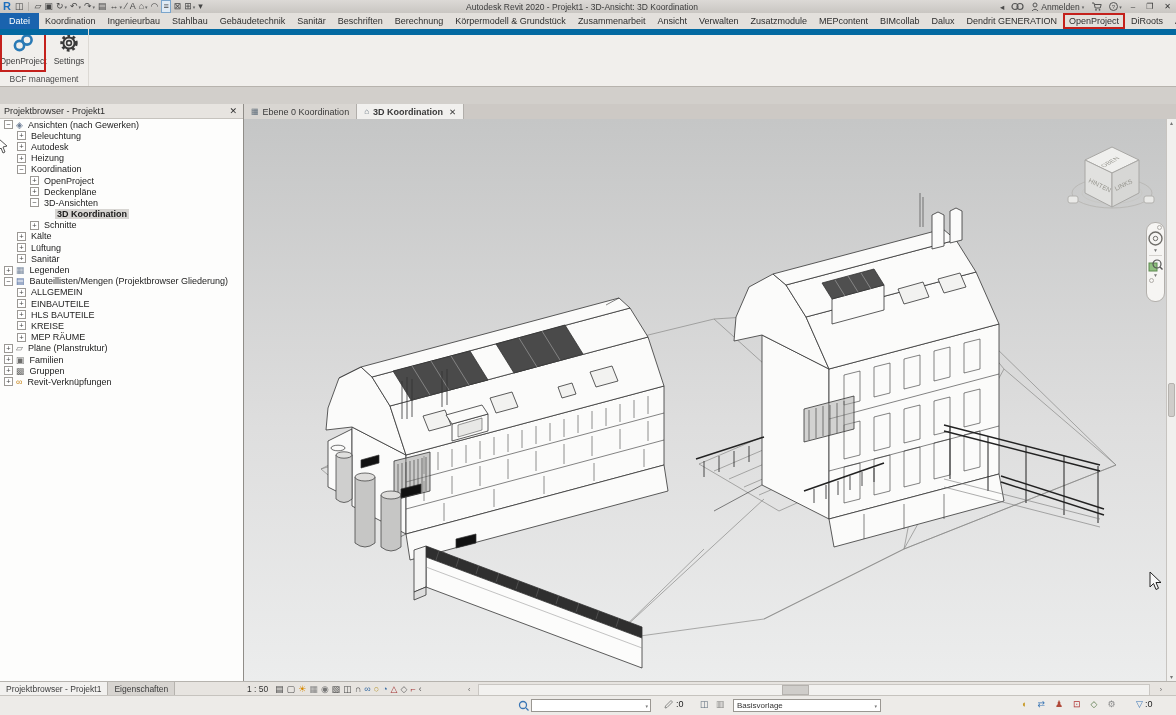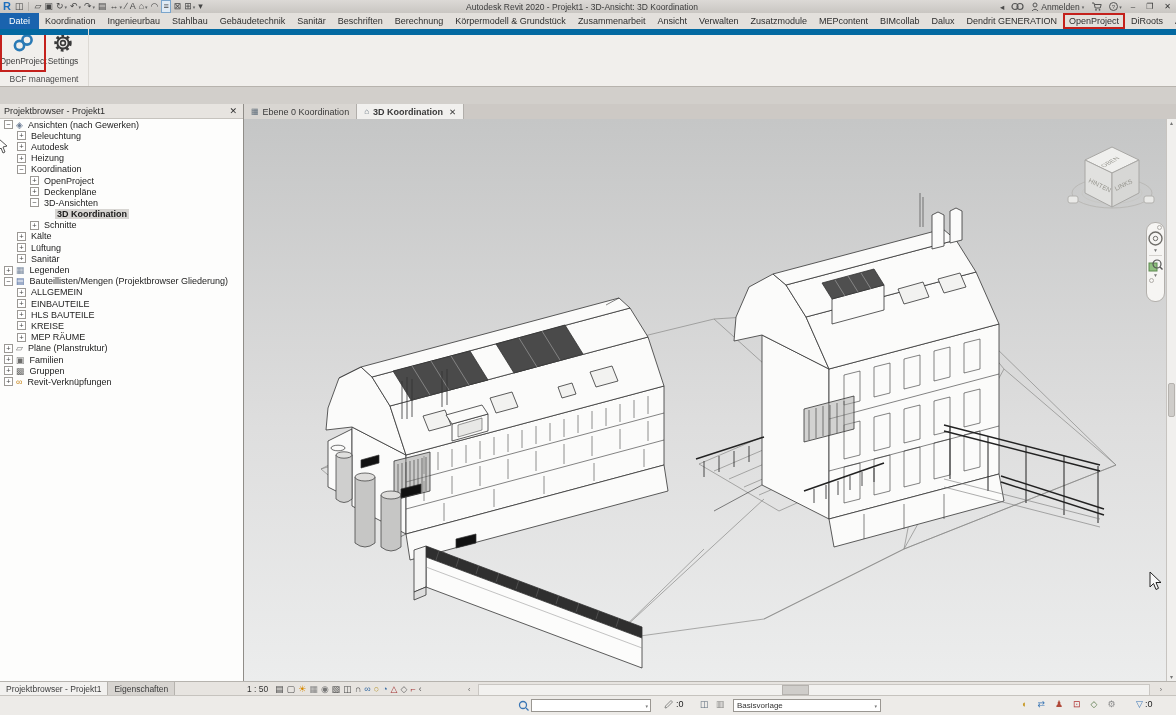--- a/index.html
+++ b/index.html
@@ -182,21 +182,21 @@
     <span class="bicon">
       <svg width="24" height="22" viewBox="0 0 24 22">
         <g fill="none" stroke="#2a7ab5" stroke-width="2.6">
           <circle cx="8.5" cy="13.5" r="4.6"></circle>
           <circle cx="16" cy="8" r="4.6"></circle>
         </g>
       </svg>
     </span>
     <span>OpenProject</span>
   </div>
-  <div class="rbtn" style="left:41px">
+  <div class="rbtn" style="left:47px">
     <span class="bicon">
       <svg width="22" height="22" viewBox="0 0 22 22">
         <circle cx="11" cy="11" r="7" fill="none" stroke="#3a3a3a" stroke-width="3.4" stroke-dasharray="2.6 2.6"></circle>
         <circle cx="11" cy="11" r="5.6" fill="none" stroke="#3a3a3a" stroke-width="2"></circle>
         <circle cx="11" cy="11" r="2.4" fill="none" stroke="#3a3a3a" stroke-width="1.6"></circle>
       </svg>
     </span>
     <span>Settings</span>
   </div>
 </div>

